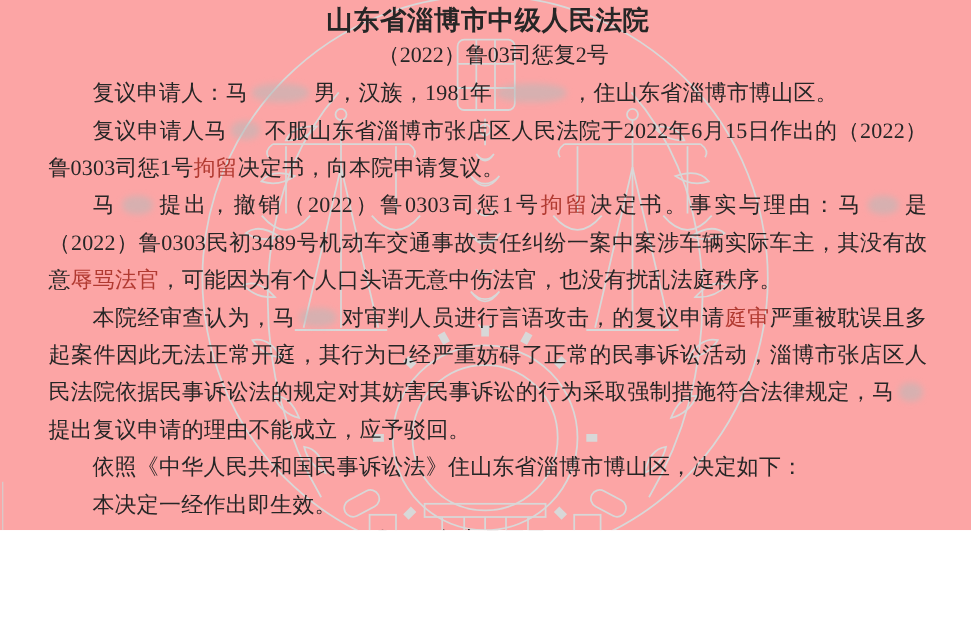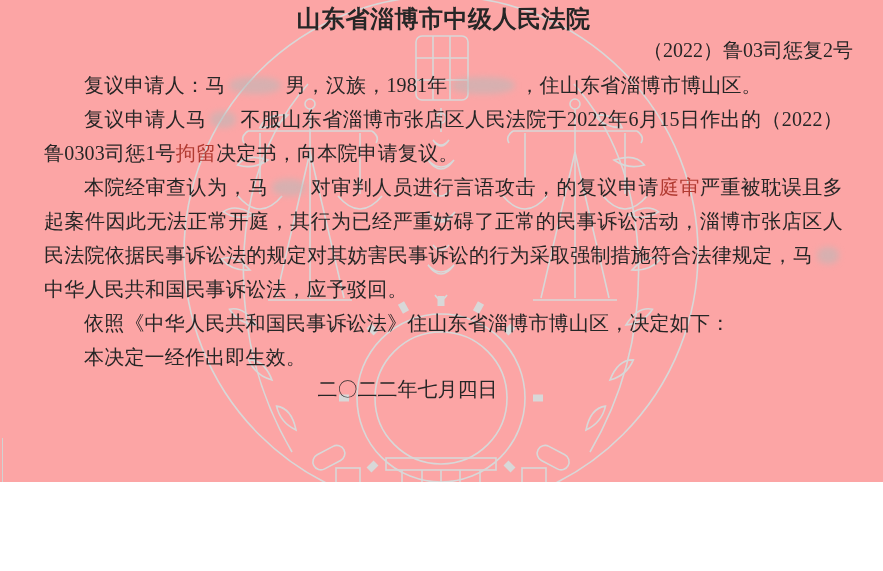--- a/index.html
+++ b/index.html
@@ -18,21 +18,21 @@
   .court-title{
     margin:0;text-align:center;
     font-size:24px;line-height:30px;font-weight:700;letter-spacing:0.5px;
   }
   .doc-title{
     margin:3px 0 0 0;text-align:center;
     font-size:23px;line-height:30px;font-weight:700;
     letter-spacing:15px;padding-left:15px;
   }
   .case-number{
-    margin:3px -10px 0 0;text-align:right;
+    margin:3px -10px 0 0;text-align:center;
     font-size:20px;line-height:26px;
   }
   .body-text{margin-top:5px;}
   .para{
     margin:0;text-indent:2em;text-align:justify;
     font-size:20px;line-height:34px;letter-spacing:0.2px;
   }
   .red{color:var(--red-color,#b13a31);}
   .redact{
     display:inline-block;
@@ -128,21 +128,22 @@
     </g>
   </svg>
 
   <div class="content">
     <h1 class="court-title">山东省淄博市中级人民法院</h1>
     <div class="case-number">（2022）鲁03司惩复2号</div>
 
     <div class="body-text">
         <p class="para"><span>复议申请人：马</span><span class="redact" style="width: 52px;"></span><span>男，汉族，1981年</span><span class="redact" style="width: 64px;"></span><span>，住山东省淄博市博山区。</span></p>
         <p class="para"><span>复议申请人马</span><span class="redact" style="width: 26px;"></span><span>不服山东省淄博市张店区人民法院于2022年6月15日作出的（2022）鲁0303司惩1号</span><span class="red">拘留</span><span>决定书，向本院申请复议。</span></p>
-        <p class="para"><span>本院经审查认为，马</span><span class="redact" style="width: 34px;"></span><span>对审判人员进行言语攻击，的复议申请</span><span class="red">庭审</span><span>严重被耽误且多起案件因此无法正常开庭，其行为已经严重妨碍了正常的民事诉讼活动，淄博市张店区人民法院依据民事诉讼法的规定对其妨害民事诉讼的行为采取强制措施符合法律规定，马</span><span class="redact" style="width: 22px;"></span><span>中华人民共和国民事诉讼法，应予驳回。</span></p>
+        <p class="para"><span>马</span><span class="redact" style="width: 28px;"></span><span>提出，撤销（2022）鲁0303司惩1号</span><span class="red">拘留</span><span>决定书。事实与理由：马</span><span class="redact" style="width: 28px;"></span><span>是（2022）鲁0303民初3489号机动车交通事故责任纠纷一案中案涉车辆实际车主，其没有故意</span><span class="red">辱骂法官</span><span>，可能因为有个人口头语无意中伤法官，也没有扰乱法庭秩序。</span></p>
+        <p class="para"><span>本院经审查认为，马</span><span class="redact" style="width: 34px;"></span><span>对审判人员进行言语攻击，的复议申请</span><span class="red">庭审</span><span>严重被耽误且多起案件因此无法正常开庭，其行为已经严重妨碍了正常的民事诉讼活动，淄博市张店区人民法院依据民事诉讼法的规定对其妨害民事诉讼的行为采取强制措施符合法律规定，马</span><span class="redact" style="width: 22px;"></span><span>提出复议申请的理由不能成立，应予驳回。</span></p>
         <p class="para"><span>依照《中华人民共和国民事诉讼法》住山东省淄博市博山区，决定如下：</span></p>
         <p class="para"><span>本决定一经作出即生效。</span></p>
       </div>
 
     <div class="doc-date">二〇二二年七月四日</div>
   </div>
 
   <div class="edge-line"></div>
 </div>
 

